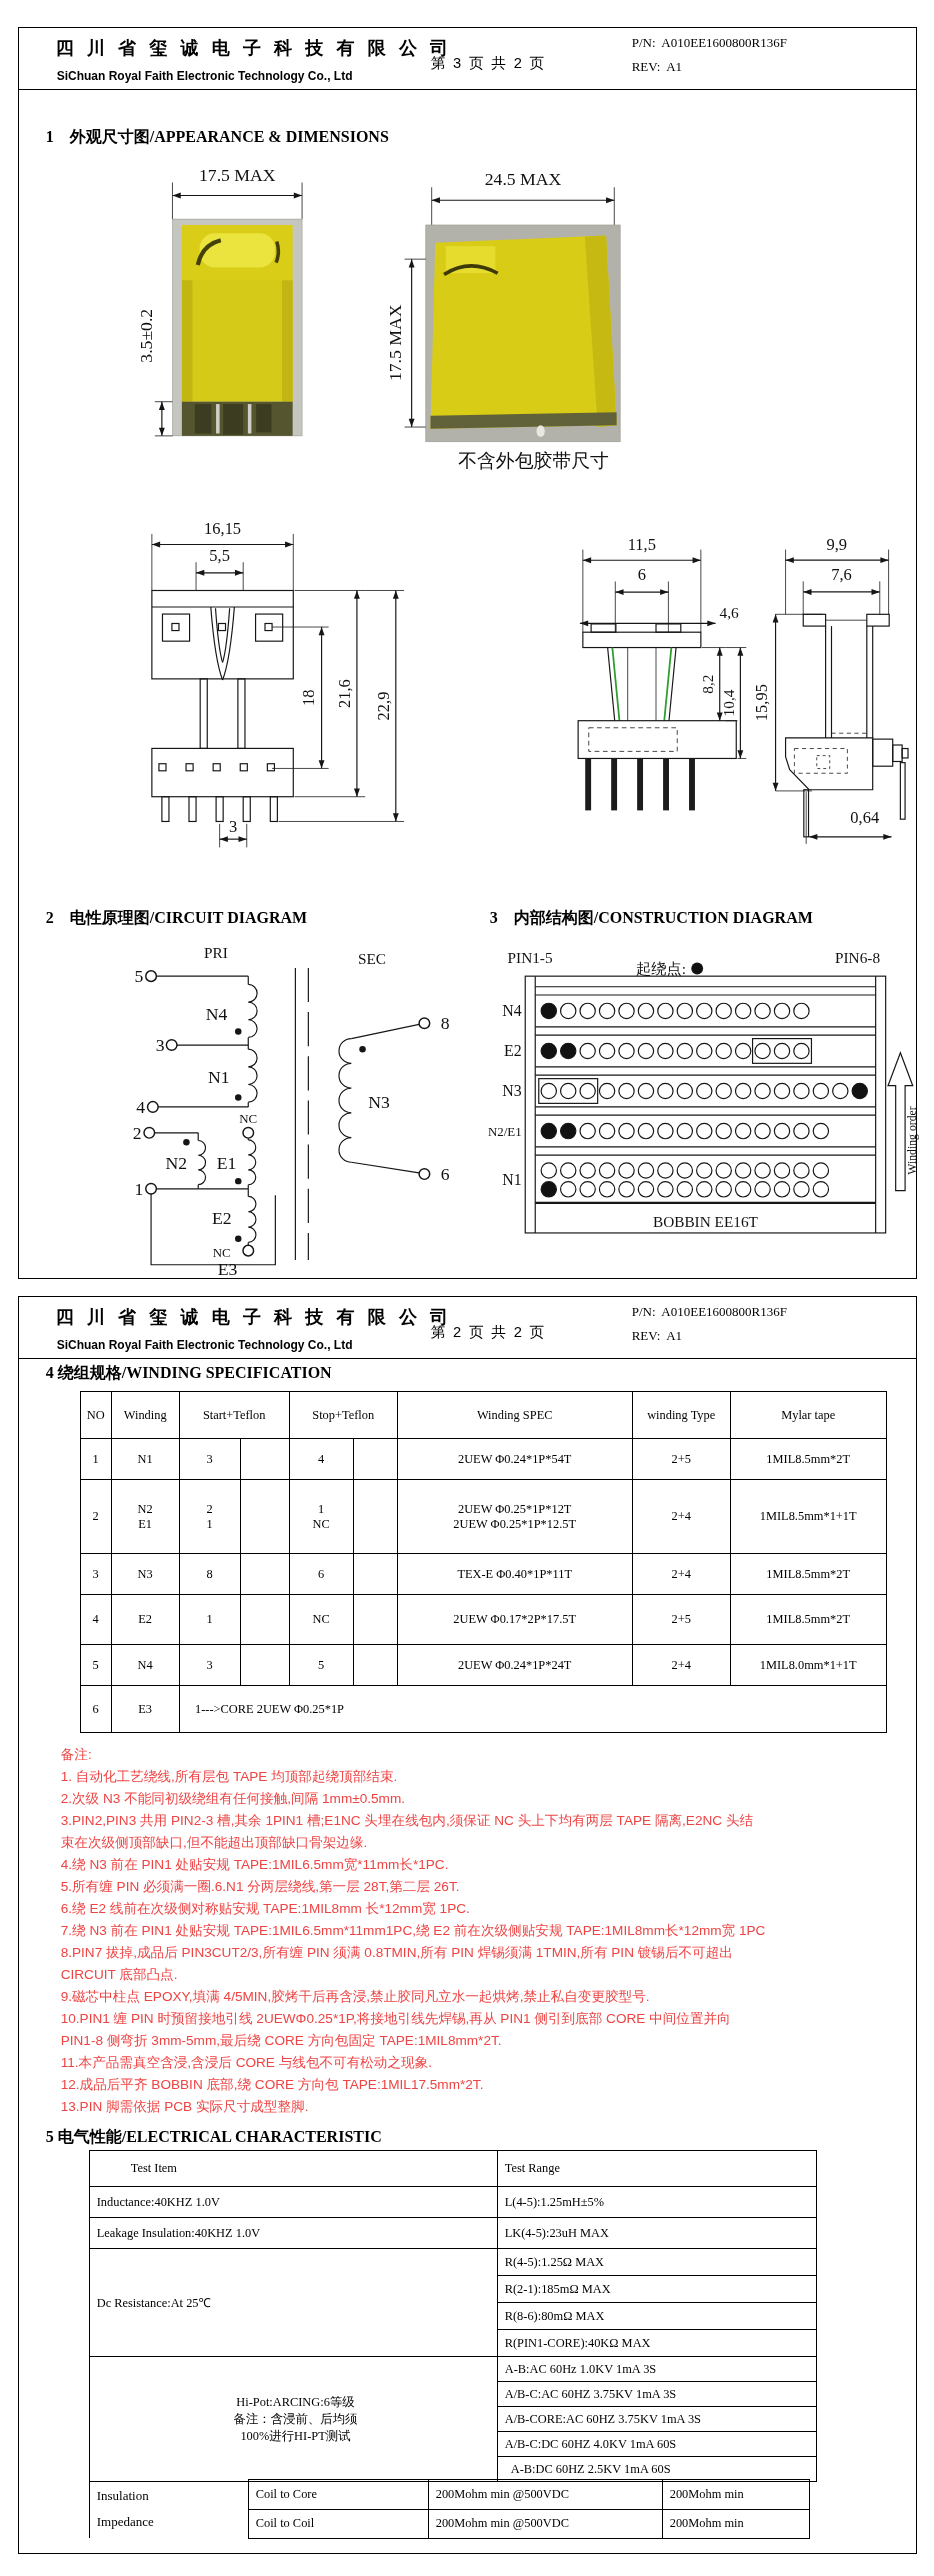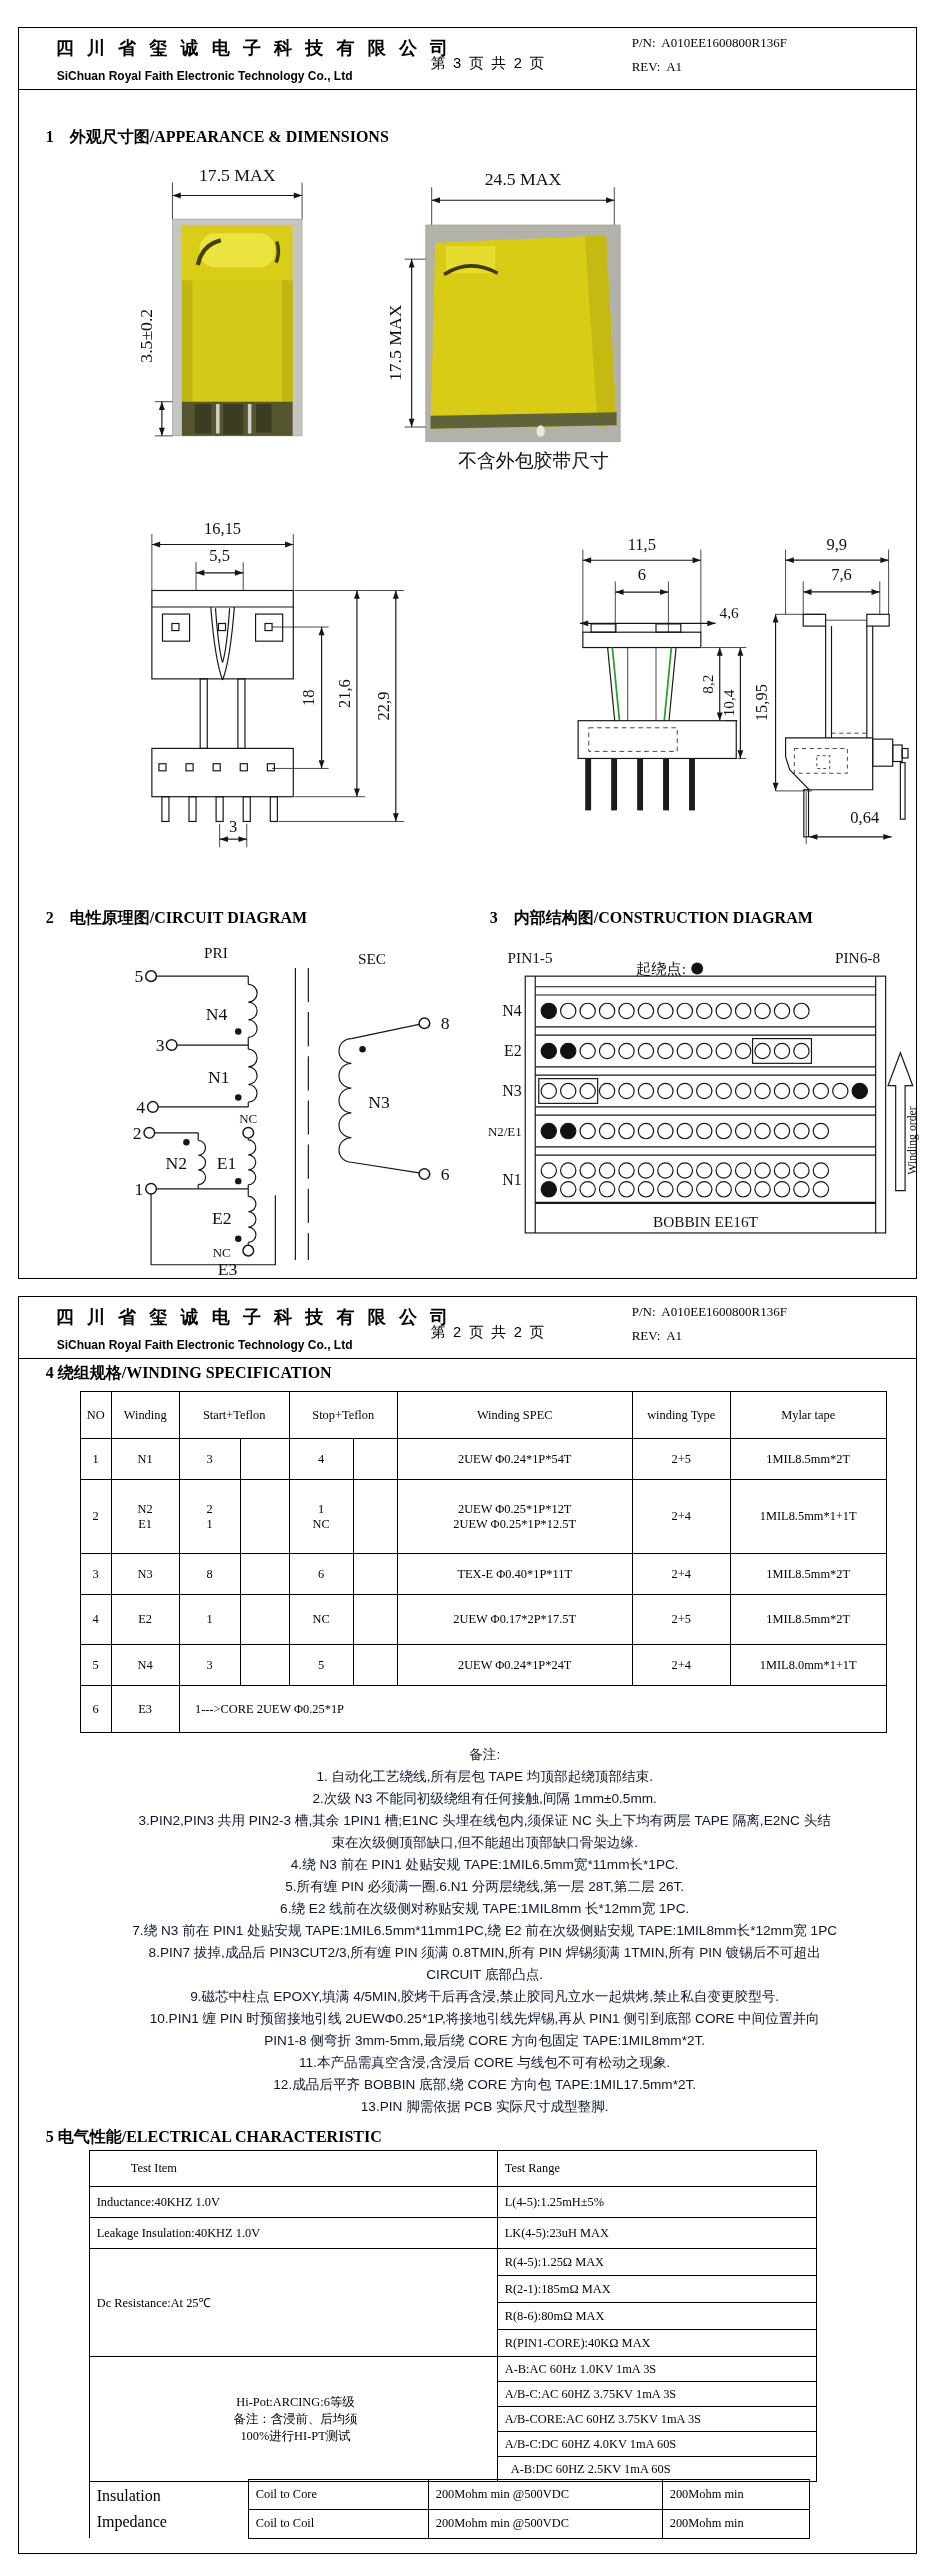--- a/index.html
+++ b/index.html
@@ -17,22 +17,22 @@
   .sec-title{position:absolute;font-size:16px;font-weight:bold;font-family:"Liberation Serif",serif;white-space:pre;}
   .abs{position:absolute;}
   svg text{fill:#111;font-family:"Liberation Serif",serif;}
   svg .ln{stroke:#161616;stroke-width:2;fill:none;}
   svg .thin{stroke:#222;stroke-width:1.4;fill:none;}
   svg .ah{fill:#161616;stroke:none;}
   table.grid{border-collapse:collapse;table-layout:fixed;}
   table.grid td{border:1.2px solid #000;font-family:"Liberation Serif",serif;font-size:12.4px;
      text-align:center;vertical-align:middle;padding:0 2.4px;overflow:hidden;}
   #notes{position:absolute;left:42px;top:447px;width:848px;}
-  .note-line{font-size:13.6px;line-height:22px;white-space:pre;color:#0f172a;text-align:center;}
-  .ins-label{position:absolute;font-family:"Liberation Serif",serif;font-size:16px;line-height:26px;
+  .note-line{font-size:13.6px;line-height:22px;white-space:pre;color:#ef4444;}
+  .ins-label{position:absolute;font-family:"Liberation Serif",serif;font-size:13px;line-height:26px;
      border-left:1.2px solid #000;padding:3.5px 0 0 7px;}
 </style>
 </head>
 <body>
 
 <div class="canvas">
 
   <div class="page" id="page1">
     <div class="hdr-cn">四 川 省 玺 诚 电 子 科 技 有 限 公 司</div>
     <div class="hdr-en">SiChuan Royal Faith Electronic Technology Co., Ltd</div>

